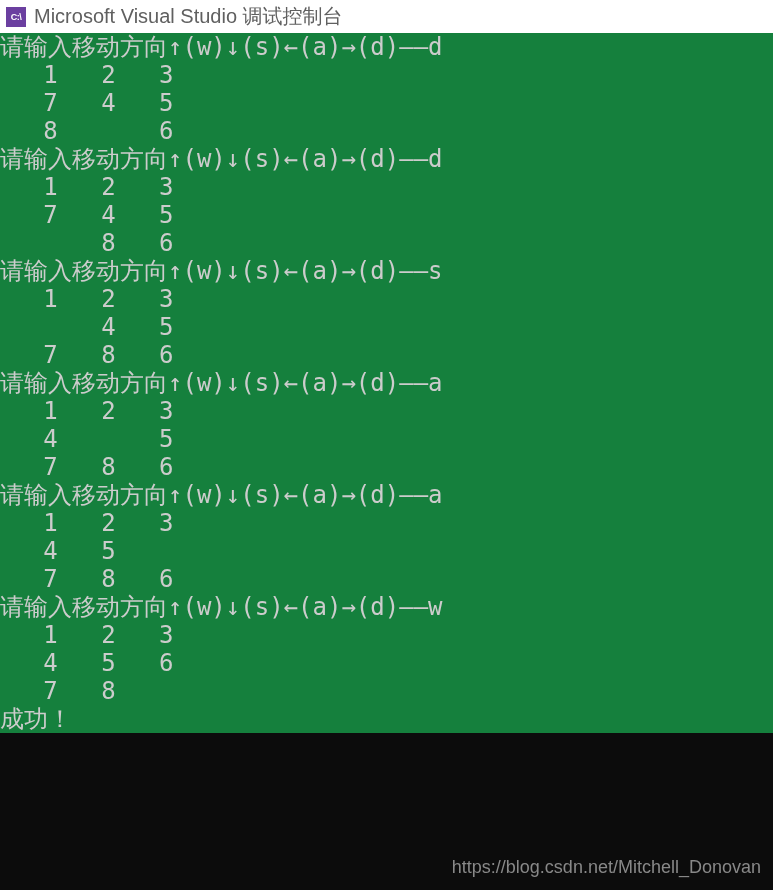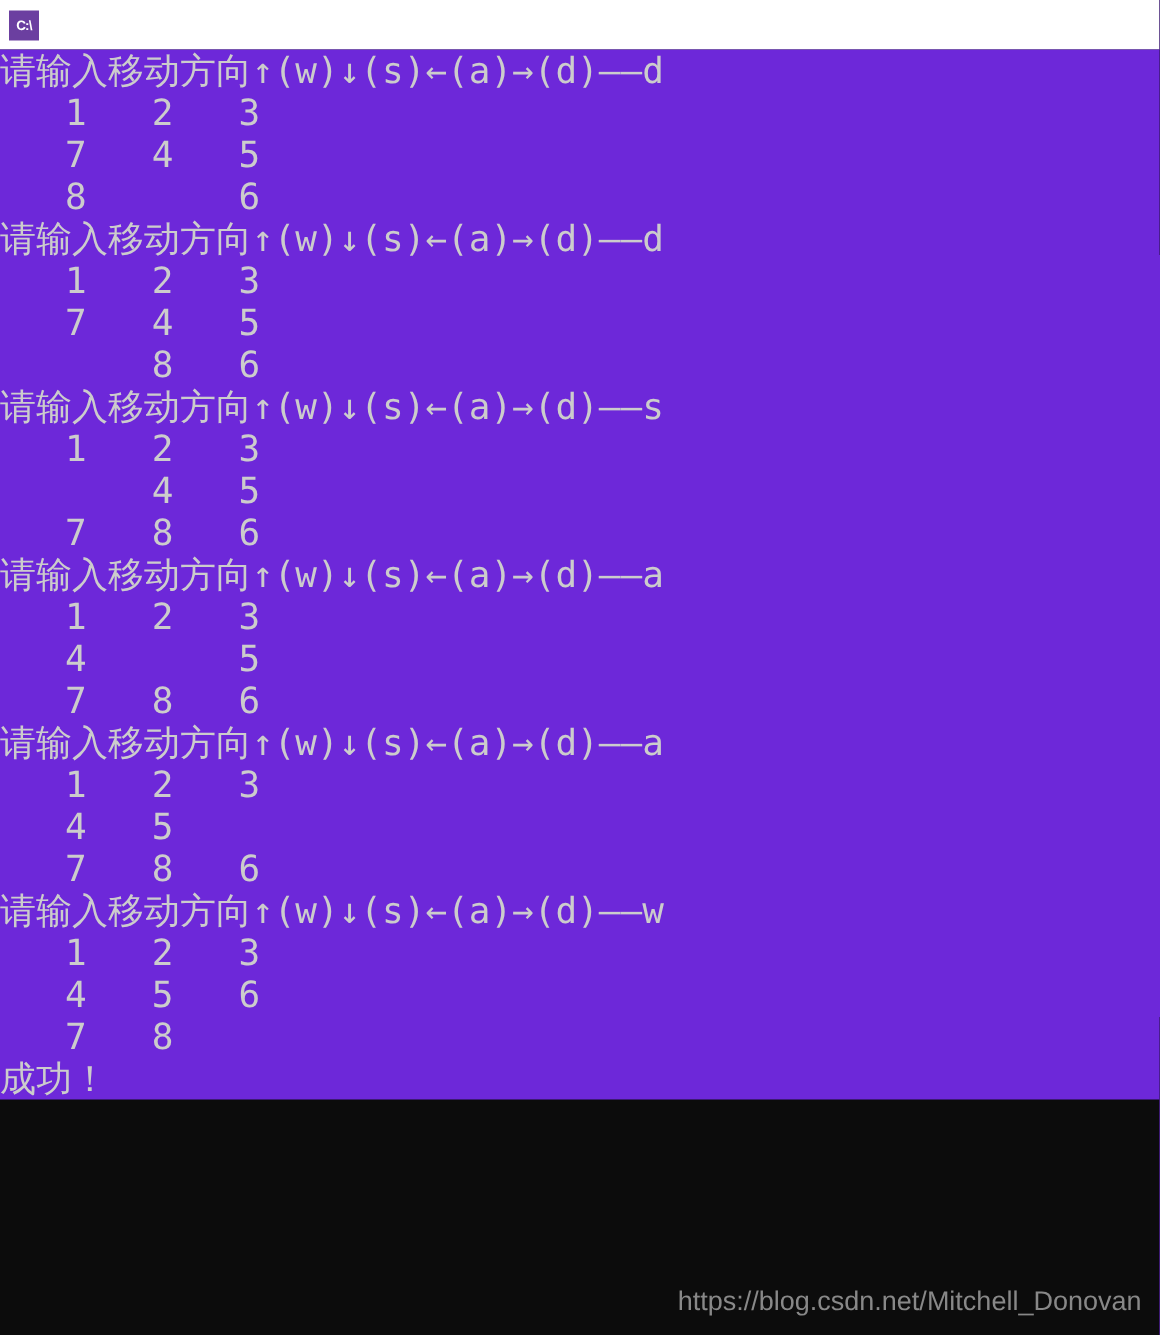--- a/index.html
+++ b/index.html
@@ -35,21 +35,21 @@
       font-weight: bold;
       font-family: Arial, sans-serif;
       letter-spacing: -0.5px;
     }
     .title-text {
       color: #606060;
       font-size: 20px;
       font-family: "Microsoft YaHei", "Segoe UI", sans-serif;
     }
     .console-content {
-      background: #6d28d9;
+      background: #15803d;
       color: #cccccc;
       font-size: 24px;
       line-height: 28px;
       white-space: pre;
       padding: 0;
       font-family: "NSimSun", "SimSun", "Consolas", monospace;
     }
     .watermark {
       position: absolute;
       bottom: 12px;
@@ -59,20 +59,21 @@
       font-family: Arial, sans-serif;
     }
   </style>
 </head>
 <body>
 
 <div class="title-bar">
   <div class="title-icon">
     <span>C:\</span>
   </div>
+  <div class="title-text">Microsoft Visual Studio 调试控制台</div>
 </div>
 
 <div class="console-content" id="console-output">请输入移动方向↑(w)↓(s)←(a)→(d)——d
    1   2   3
    7   4   5
    8       6
 请输入移动方向↑(w)↓(s)←(a)→(d)——d
    1   2   3
    7   4   5
        8   6

